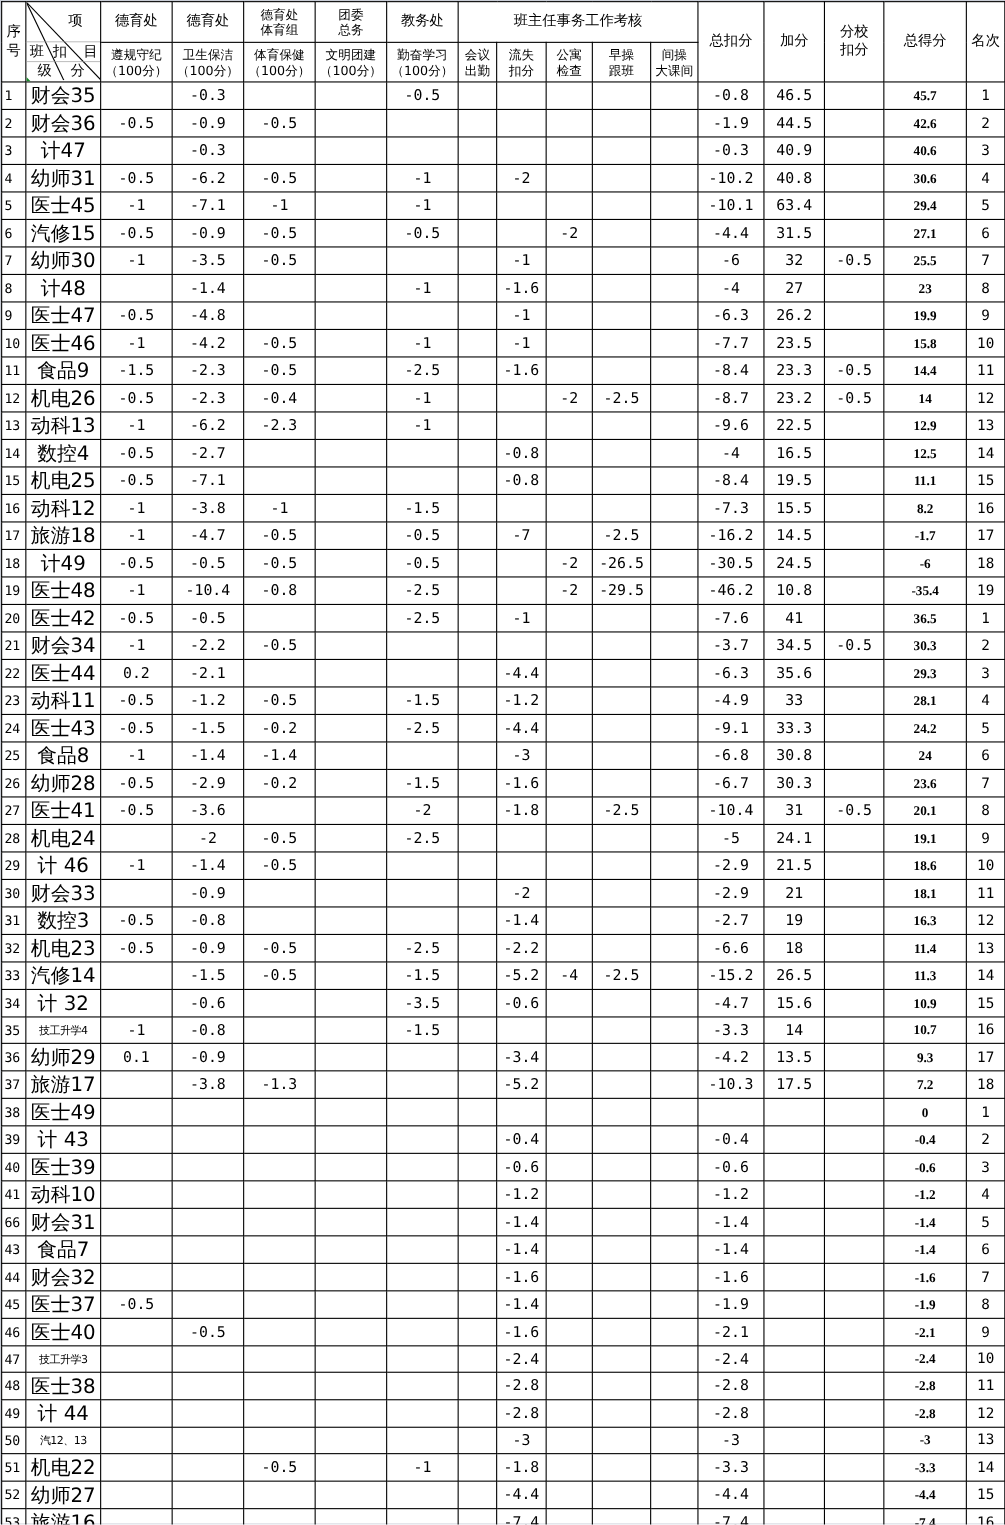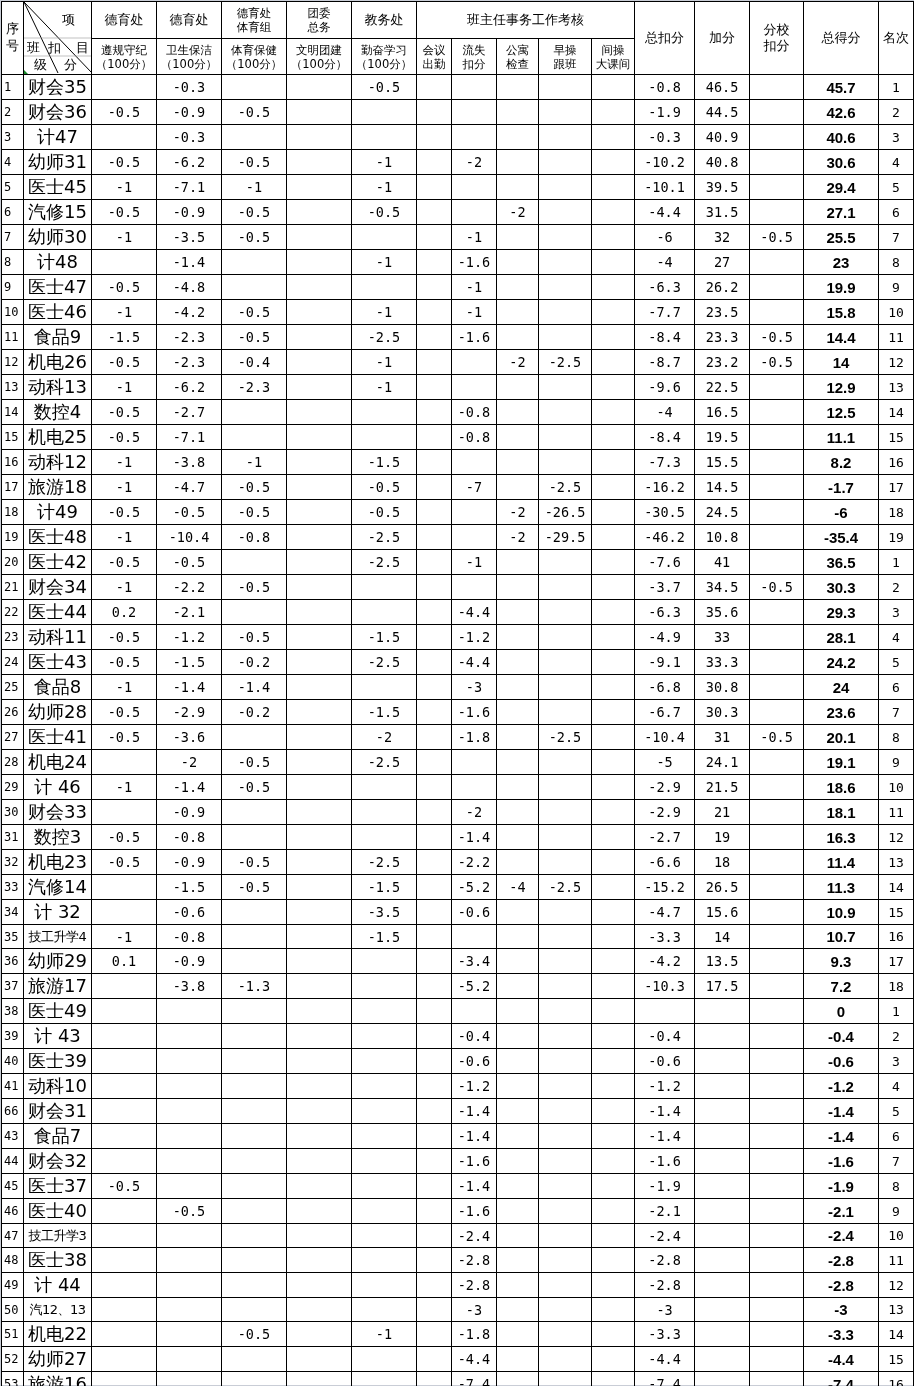--- a/index.html
+++ b/index.html
@@ -8,22 +8,22 @@
   .title { height:41px; line-height:44px; text-align:center; font-family:"DejaVu Serif","Liberation Serif",serif; font-weight:bold; font-size:25px; letter-spacing:1px; border-bottom:1px solid #000; }
   table { border-collapse:collapse; table-layout:fixed; width:912px; }
   td, th { border:1px solid #000; padding:0; text-align:center; vertical-align:middle; font-weight:normal; overflow:hidden; white-space:nowrap; }
   thead th { font-size:13px; line-height:16px; }
   thead th.small { font-size:11.5px; line-height:14px; }
   thead tr.h1 th { height:36px; }
   thead tr.h2 th { height:35px; }
   tbody td { height:23px; font-size:13.5px; font-family:"DejaVu Sans Mono","Liberation Mono",monospace; }
   tbody td.seq { font-size:12px; text-align:left; padding-left:2px; }
   tbody td.cls { font-family:"DejaVu Sans","Liberation Sans",sans-serif; font-size:18px; }
-  tbody td.cls.tight { font-size:13px; letter-spacing:-0.5px; }
-  tbody td.total { font-family:Liberation Sans, sans-serif; font-weight:bold; font-size:15px; }
+  tbody td.cls.tight { font-size:10px; letter-spacing:-0.5px; }
+  tbody td.total { font-family:Liberation Serif, serif; font-weight:bold; font-size:12px; }
   tbody td.rank { font-size:13px; }
   .corner { position:relative; padding:0; }
   .corner svg { position:absolute; left:0; top:0; }
   .corner span { position:absolute; font-size:13px; }
   .mark { position:absolute; left:0; bottom:0; width:0; height:0; border-left:4px solid #1a8a2a; border-top:4px solid transparent; }
 </style>
 </head>
 <body>
 
 <div class="sheet">
@@ -217,21 +217,21 @@
     <td>-7.1</td>
     <td>-1</td>
     <td></td>
     <td>-1</td>
     <td></td>
     <td></td>
     <td></td>
     <td></td>
     <td></td>
     <td>-10.1</td>
-    <td>39.5</td>
+    <td>63.4</td>
     <td></td>
     <td class="total">29.4</td>
     <td class="rank">5</td>
   </tr>
 
   <tr>
     <td class="seq">6</td>
     <td class="cls">汽修15</td>
     <td>-0.5</td>
     <td>-0.9</td>

